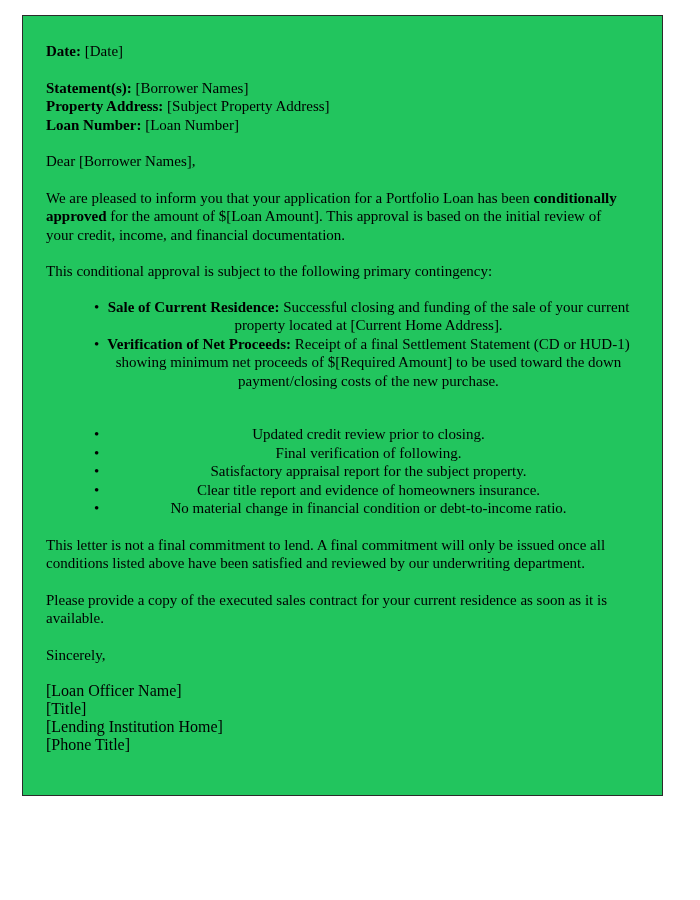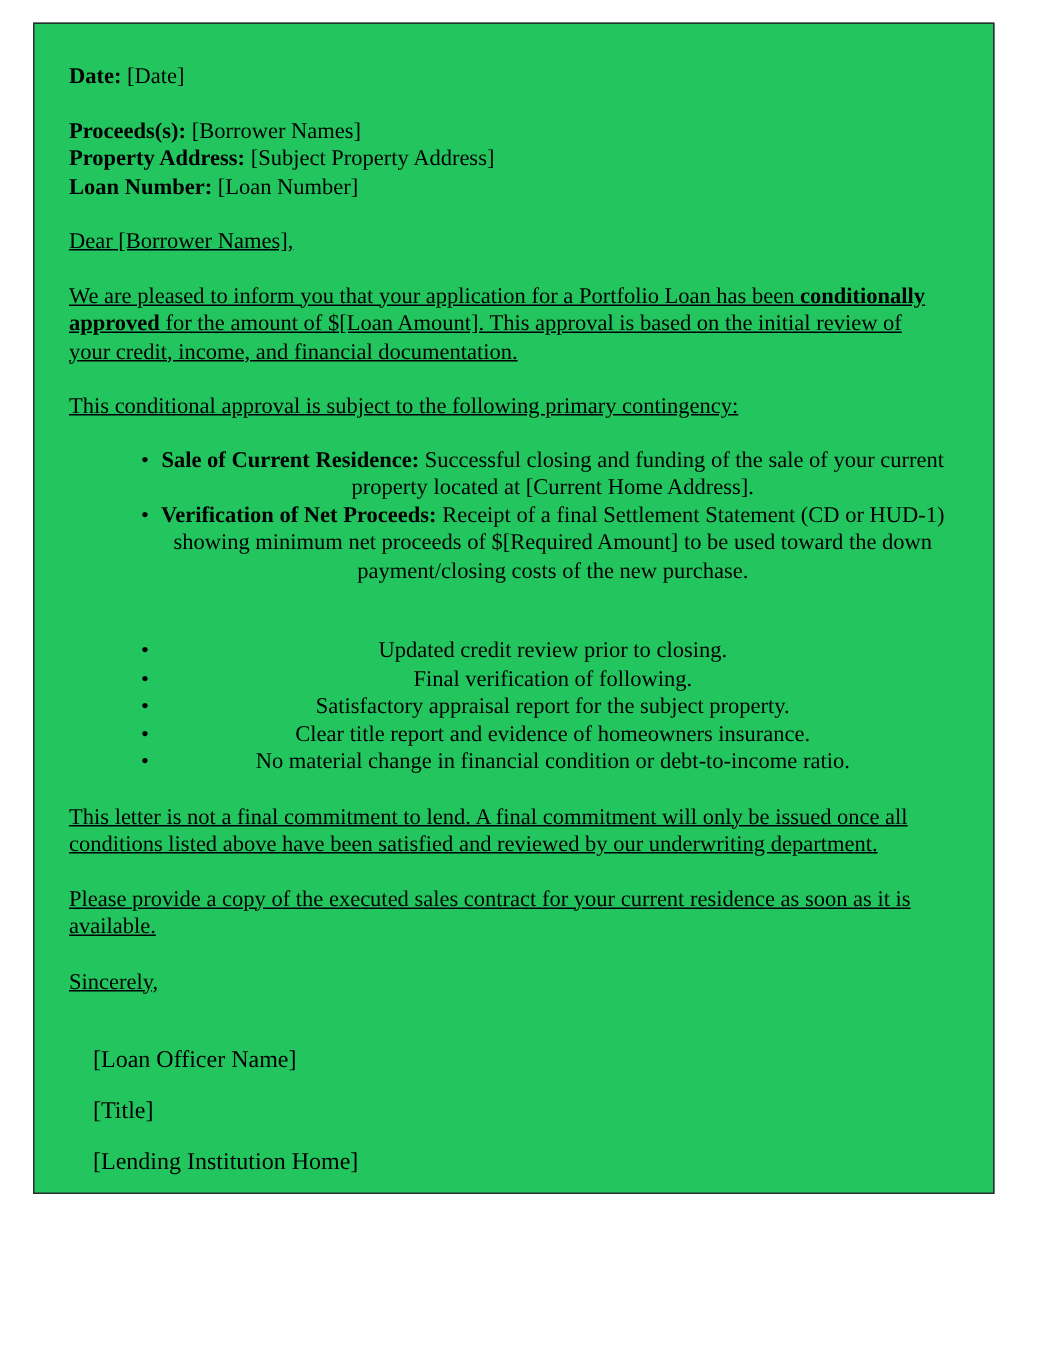--- a/index.html
+++ b/index.html
@@ -34,21 +34,20 @@
     line-height: 18.5px;
   }
   .line {
     white-space: normal;
   }
   .gap-lg { height: 18px; }
   .gap-md { height: 17px; }
   .para {
     margin: 0;
     text-align: left;
-    text-decoration: underline;
   }
   b, .bold {
     font-weight: bold;
   }
   ul.bullets {
     margin: 0;
     padding: 0 0 0 48px;
     list-style: none;
   }
   ul.bullets > li {
@@ -59,38 +58,38 @@
   }
   ul.bullets > li::before {
     content: "\2022";
     position: absolute;
     left: 0;
     top: 0;
     font-size: 15px;
     line-height: 18.5px;
   }
   .sig-line {
-    margin: 16px;
+    margin: 0;
   }
 </style>
 </head>
 <body>
 
 <div class="page">
   <div class="content">
 
     <div class="line">
       <span class="bold">Date:</span>
       <span>[Date]</span>
     </div>
 
     <div class="gap-lg"></div>
 
     <div class="line">
-      <span class="bold">Proceeds(s):</span>
+      <span class="bold">Statement(s):</span>
       <span>[Borrower Names]</span>
     </div>
     <div class="line">
       <span class="bold">Property Address:</span>
       <span>[Subject Property Address]</span>
     </div>
     <div class="line">
       <span class="bold">Loan Number:</span>
       <span>[Loan Number]</span>
     </div>

